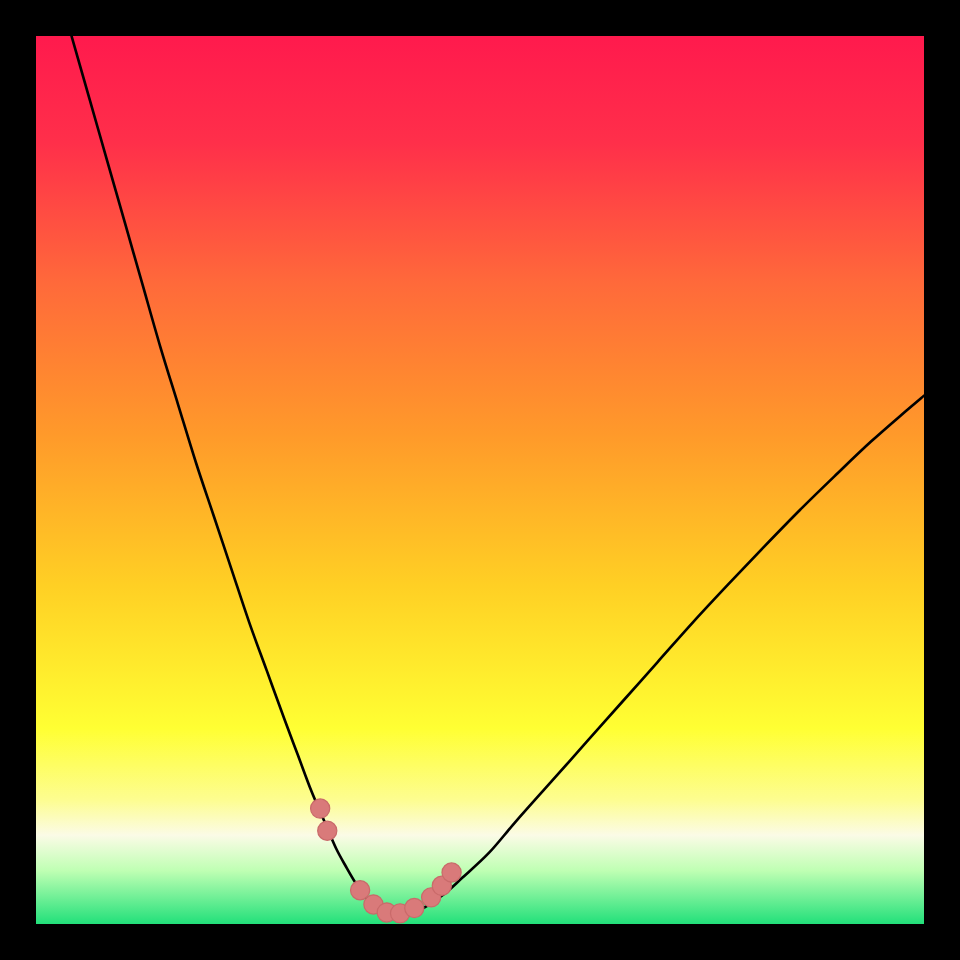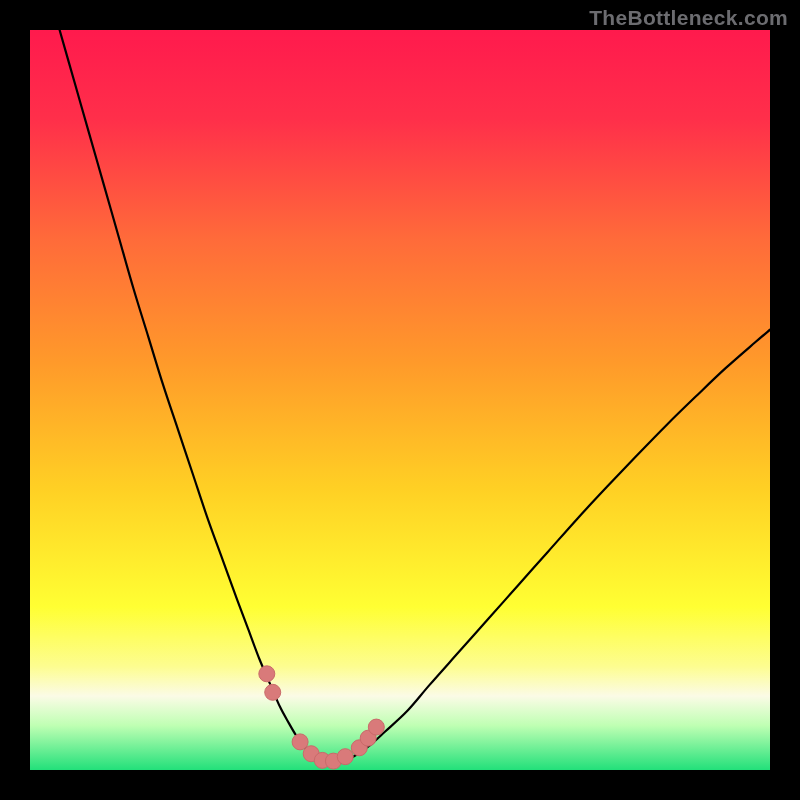--- a/index.html
+++ b/index.html
@@ -45,21 +45,20 @@
     position: absolute;
     inset: 0;
     width: 740px;
     height: 740px;
   }
 </style>
 </head>
 <body>
 
 <div class="frame">
-  <div class="watermark">TheBottleneck.com</div>
   <div class="plot">
     <svg class="gradient" viewBox="0 0 740 740" preserveAspectRatio="none">
       <defs>
         <linearGradient id="bg-grad" x1="0" y1="0" x2="0" y2="1">
             <stop offset="0%" stop-color="#ff1a4d"></stop>
             <stop offset="12%" stop-color="#ff2f4a"></stop>
             <stop offset="28.000000000000004%" stop-color="#ff6a3a"></stop>
             <stop offset="45%" stop-color="#ff9a2a"></stop>
             <stop offset="62%" stop-color="#ffd024"></stop>
             <stop offset="78%" stop-color="#ffff33"></stop>

